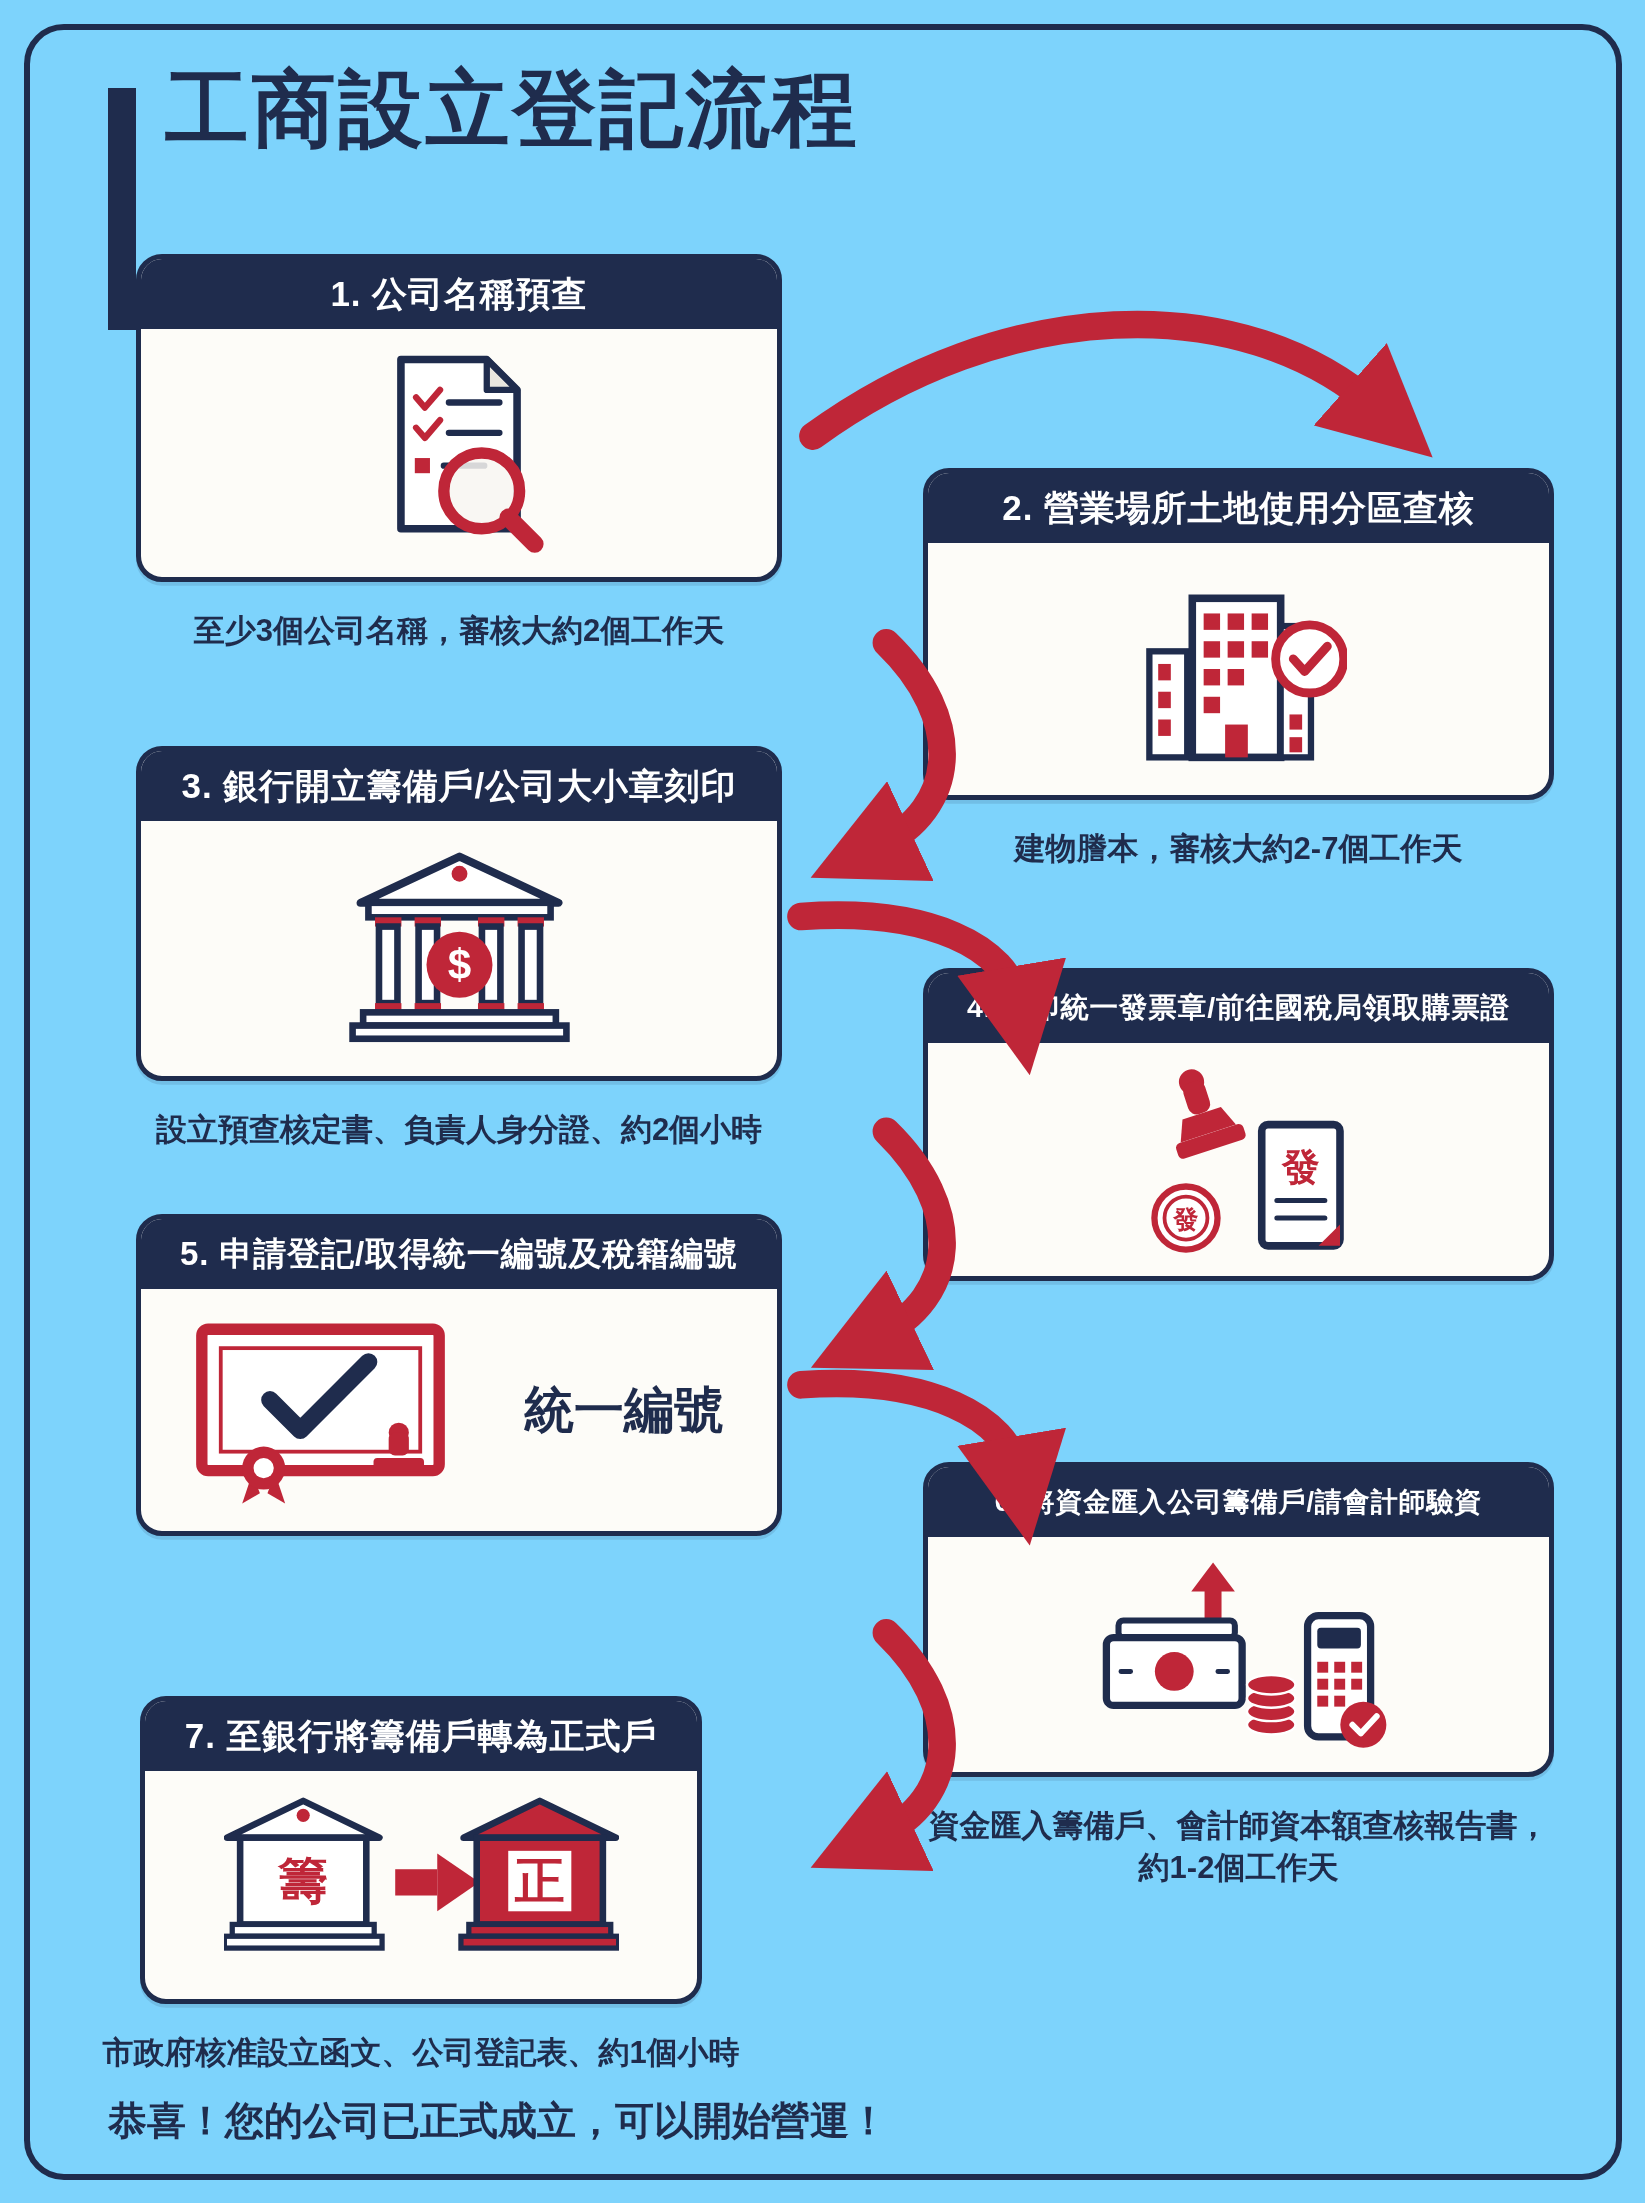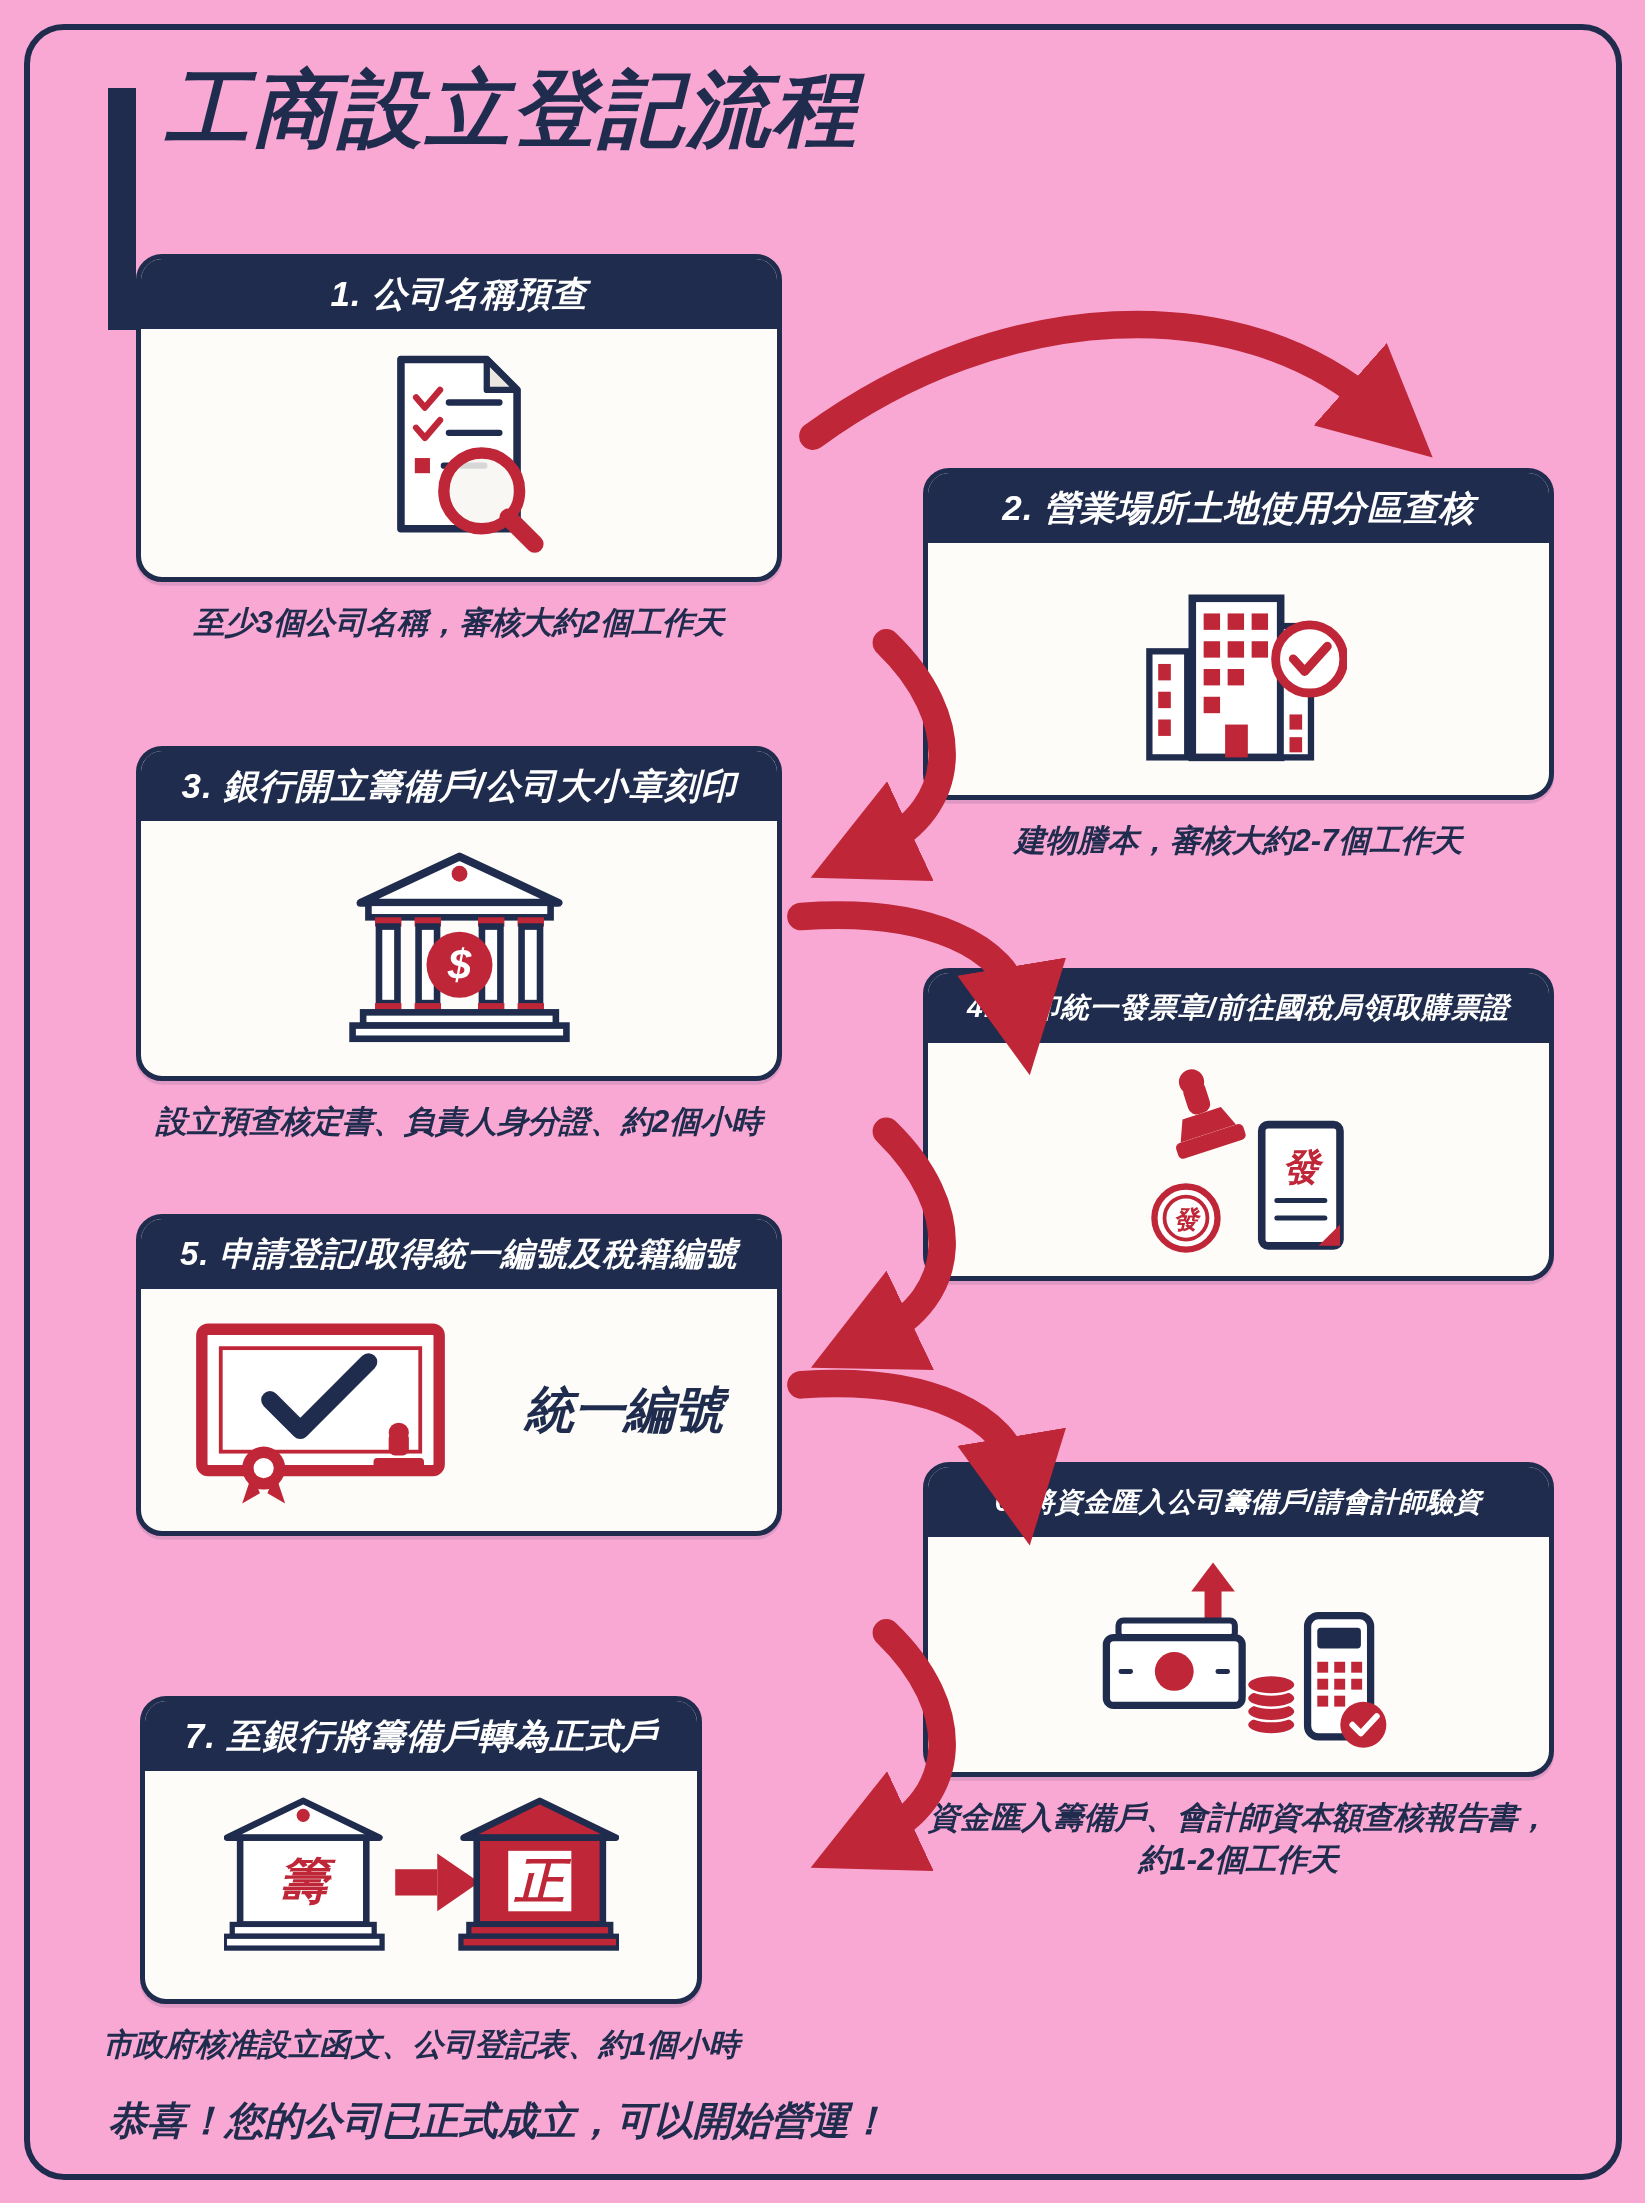--- a/index.html
+++ b/index.html
@@ -5,23 +5,22 @@
   * { box-sizing: border-box; }
   body {
     margin: 0;
     background: #e7e4dc;
     font-family: "Liberation Sans", sans-serif;
   }
   .poster {
     position: relative;
     width: 1646px;
     height: 2204px;
-    background: #f9a8d4;
+    background: #7dd3fc;
     overflow: hidden;
-    font-style: italic;
   }
   .frame {
     position: absolute;
     inset: 24px;
     border: 6.4px solid #1f2c4d;
     border-radius: 40px;
     pointer-events: none;
     z-index: 1;
   }
   .title-accent {
@@ -87,21 +86,21 @@
     gap: 33px;
   }
   .s1 .card-body { height: 248px; }
   .s2 .card-body { height: 252px; }
   .s3 .card-body { height: 255px; }
   .s4 .card-body { height: 233px; }
   .s5 .card-body { height: 242px; }
   .s6 .card-body { height: 235px; }
   .s7 .card-body { height: 228px; }
   .caption {
-    margin-top: 20px;
+    margin-top: 28px;
     display: flex;
     flex-direction: column;
     align-items: center;
     color: #1f2c4d;
     font-weight: 700;
     font-size: 31px;
     line-height: 1.35;
     text-align: center;
   }
   .caption .line { white-space: nowrap; }

